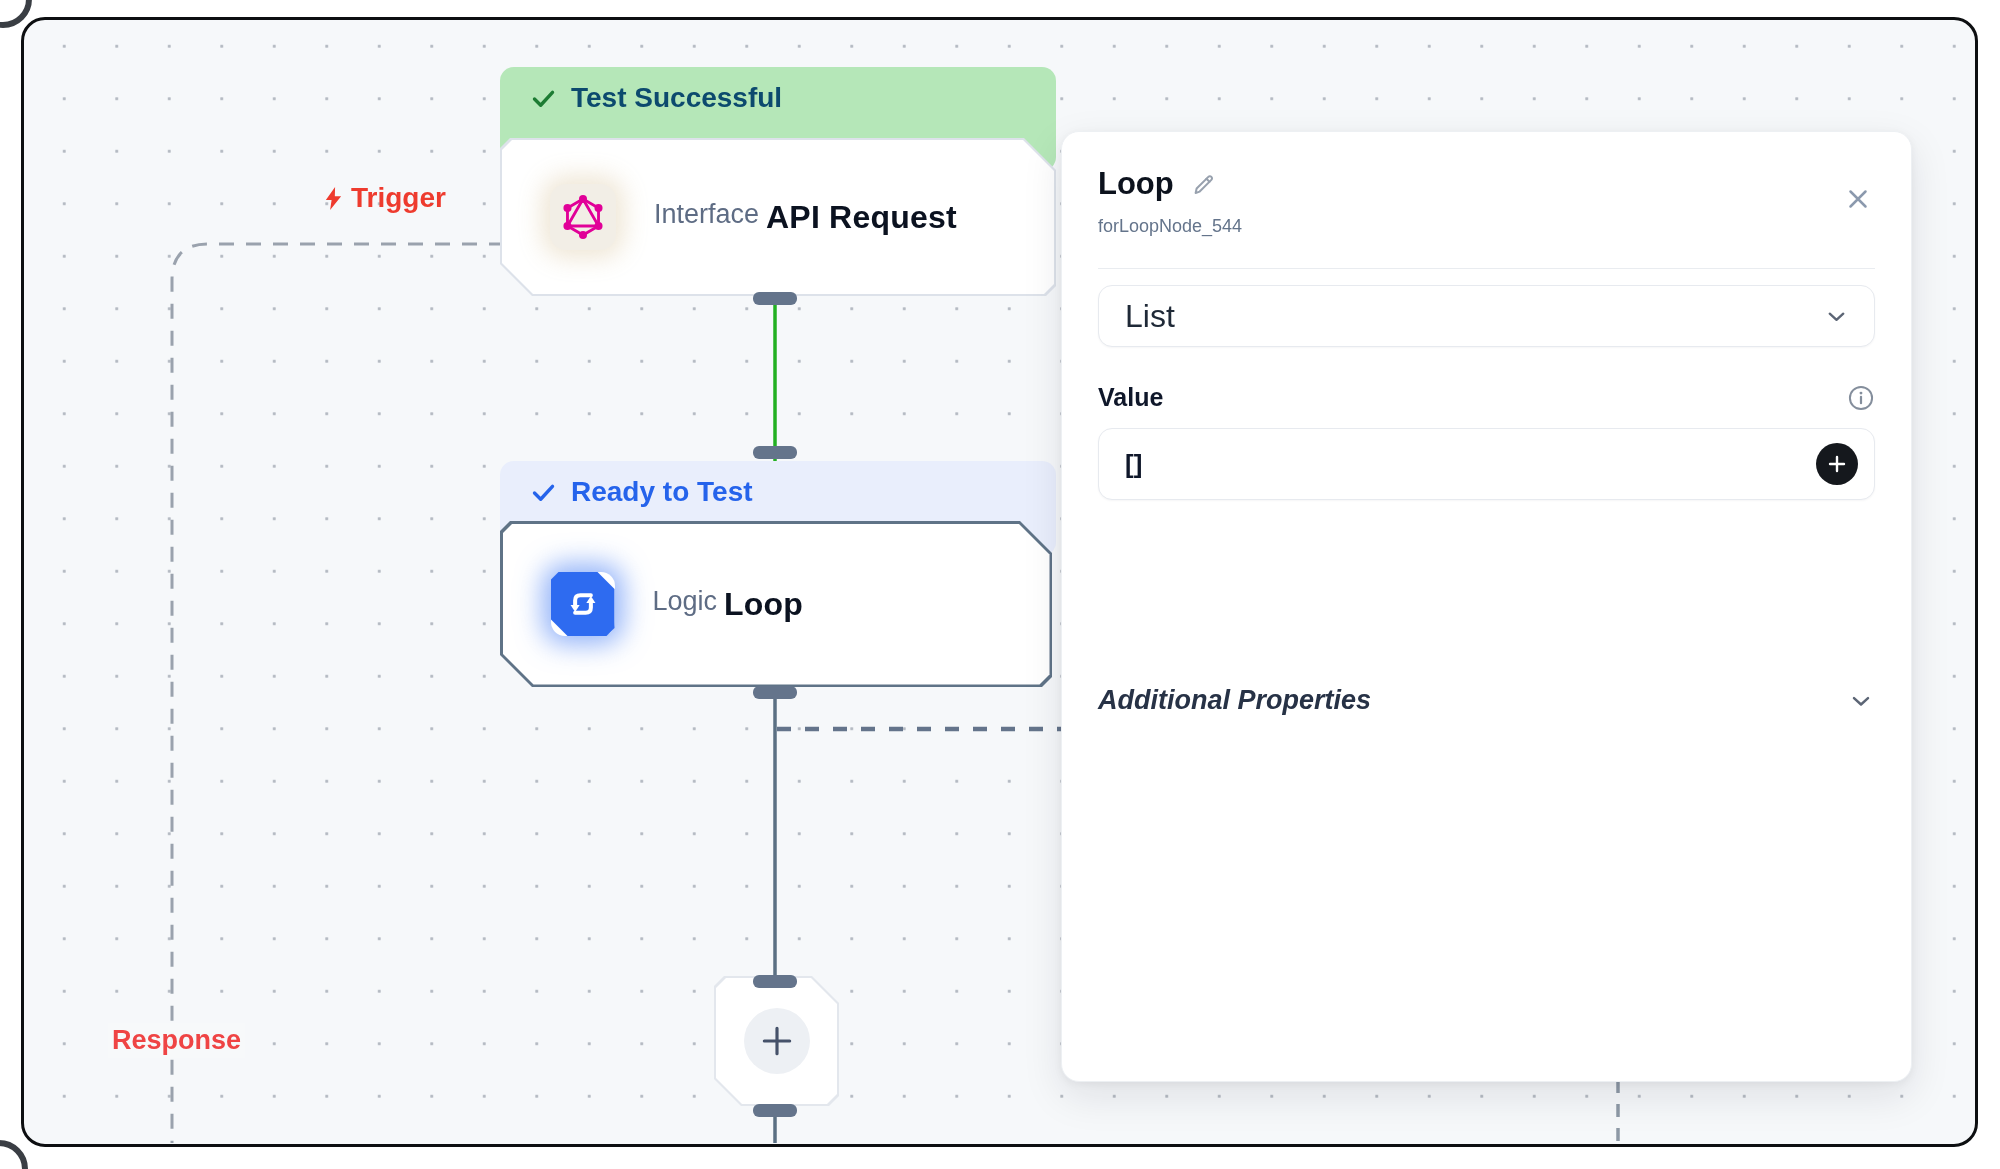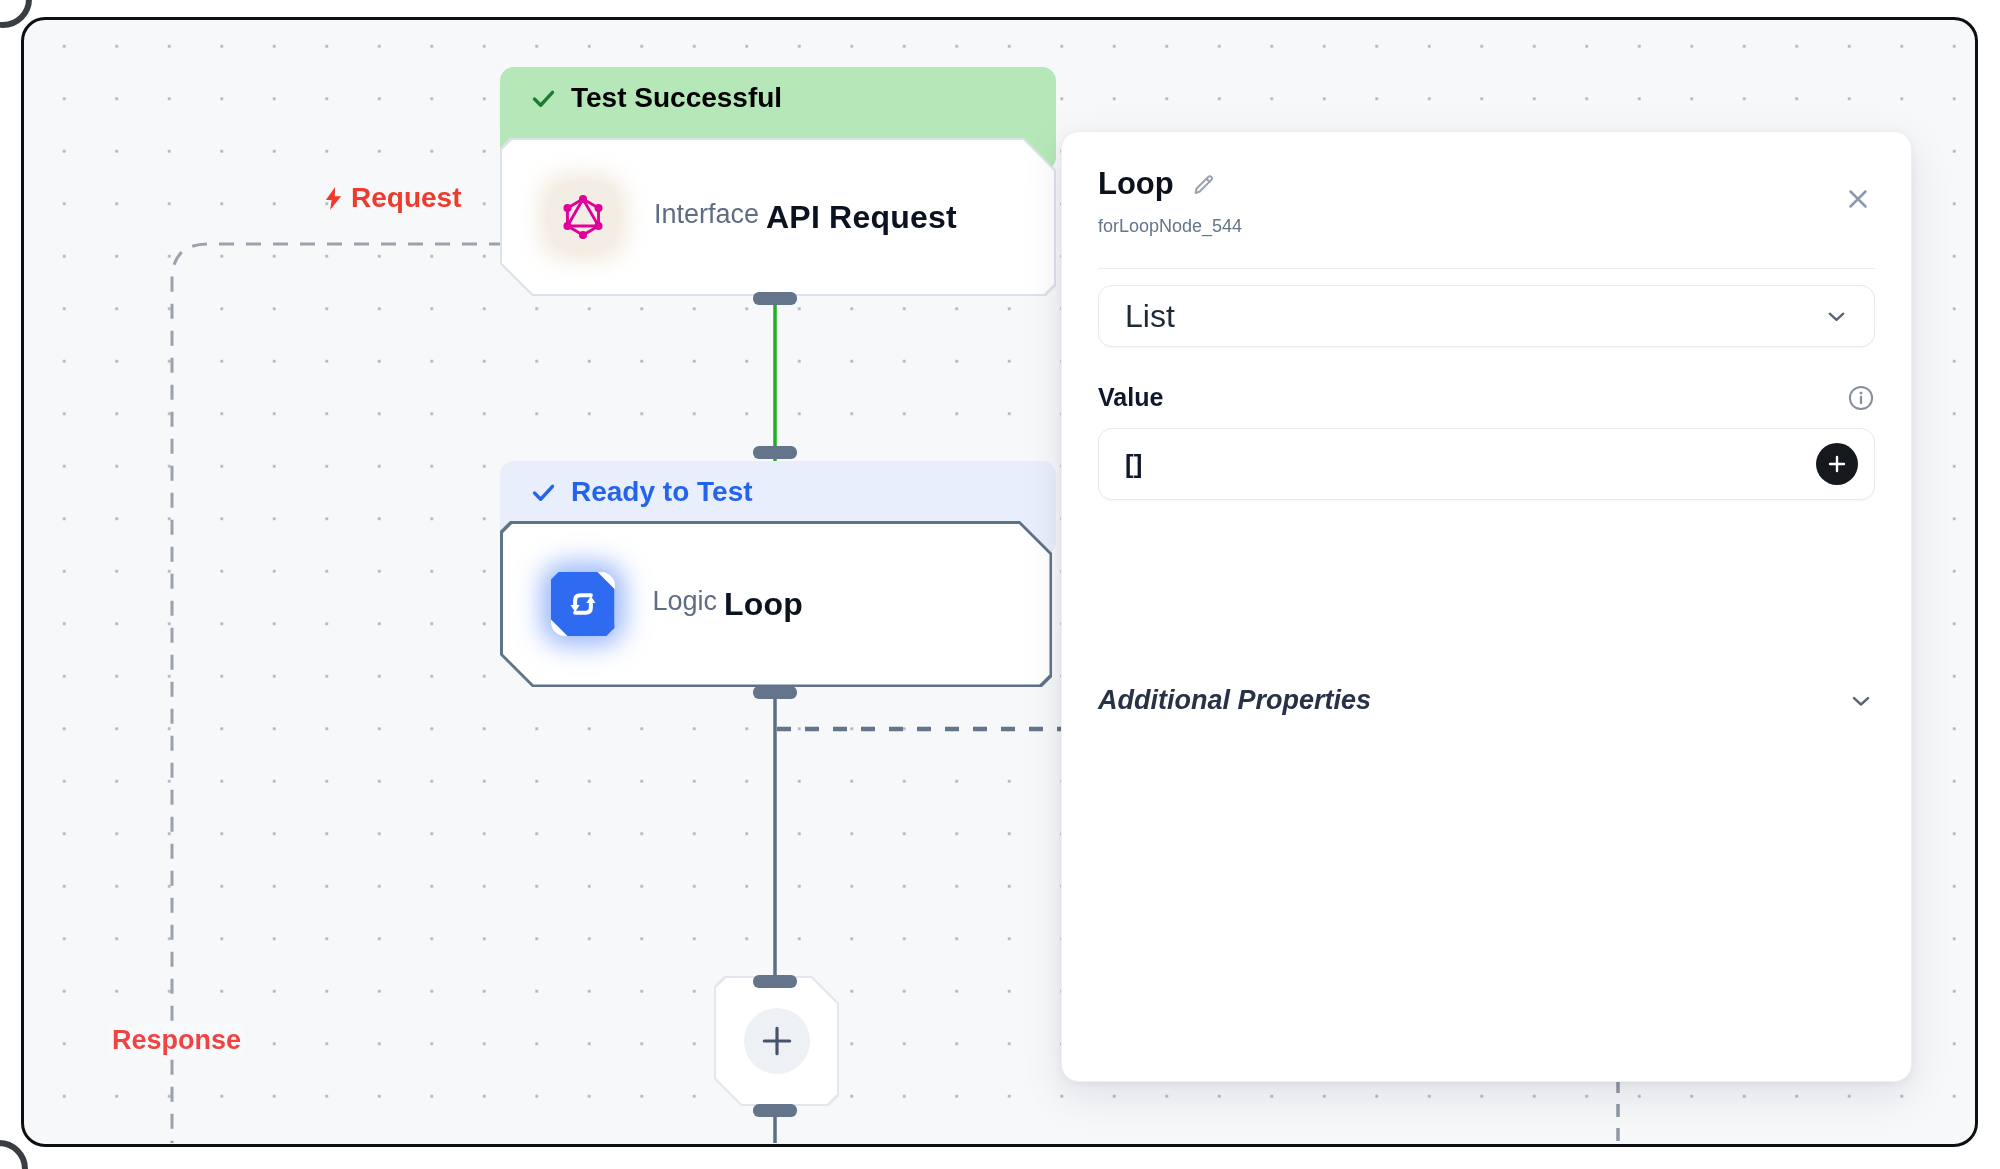--- a/index.html
+++ b/index.html
@@ -18,21 +18,21 @@
   .corner-artifact.tl { left:-26px; top:-30px; }
   .corner-artifact.bl { left:-30px; top:1140px; }
 
   svg.edges { position:absolute; left:0; top:0; }
 
   
   .banner { position:absolute; left:476px; width:556px; border-radius:14px;
     display:flex; align-items:flex-start; gap:14px; padding:15px 0 0 30px;
     font-size:28px; font-weight:600; }
   .banner .chk { width:27px; height:27px; margin-top:3px; }
-  .banner.success { top:47px; height:104px; background:#b5e7b8; color:#000000; }
+  .banner.success { top:47px; height:104px; background:#b5e7b8; color:#0c4a6e; }
   .banner.ready   { top:441px; height:95px; background:#e9eefc; color:#2563eb; }
 
   
   .node-border { position:absolute;
     clip-path:polygon(10px 0, calc(100% - 32px) 0, 100% 32px, 100% calc(100% - 10px),
       calc(100% - 10px) 100%, 32px 100%, 0 calc(100% - 32px), 0 10px);
     filter:drop-shadow(0 6px 12px rgba(20,30,55,.10)); }
   .node-fill { position:absolute; inset:2px; background:#ffffff;
     clip-path:polygon(10px 0, calc(100% - 31px) 0, 100% 31px, 100% calc(100% - 10px),
       calc(100% - 10px) 100%, 31px 100%, 0 calc(100% - 31px), 0 10px);
@@ -121,21 +121,21 @@
     <path d="M1594 1060 V1123" fill="none" stroke="#8e99a6" stroke-width="3.5" stroke-dasharray="13 11"></path>
     <path d="M753 709 H1045" fill="none" stroke="#64748b" stroke-width="4.5" stroke-dasharray="14 14"></path>
     <path d="M751 660 V1123" fill="none" stroke="#5b7083" stroke-width="3.5"></path>
     <path d="M751 273 V441" fill="none" stroke="#22b022" stroke-width="3.5"></path>
   </svg>
 
   <div class="trigger-label">
     <svg width="27" height="27" viewBox="0 0 24 24" fill="#ee3b2e">
       <path d="M13.4 1.8 L5.2 13.3 H10.3 L9 22.2 L18.8 9.9 H13.2 Z"></path>
     </svg>
-    <span>Request</span>
+    <span>Trigger</span>
   </div>
 
   <div class="edge-label" style="left:84px; top:1003px;">Response</div>
 
   <div class="banner success">
     <svg class="chk" viewBox="0 0 24 24" fill="none" stroke="#1d7c33" stroke-width="3" stroke-linecap="round" stroke-linejoin="round">
       <path d="M4 12.5 L9.5 18 L20 6.5"></path>
     </svg>
     <span>Test Successful</span>
   </div>

